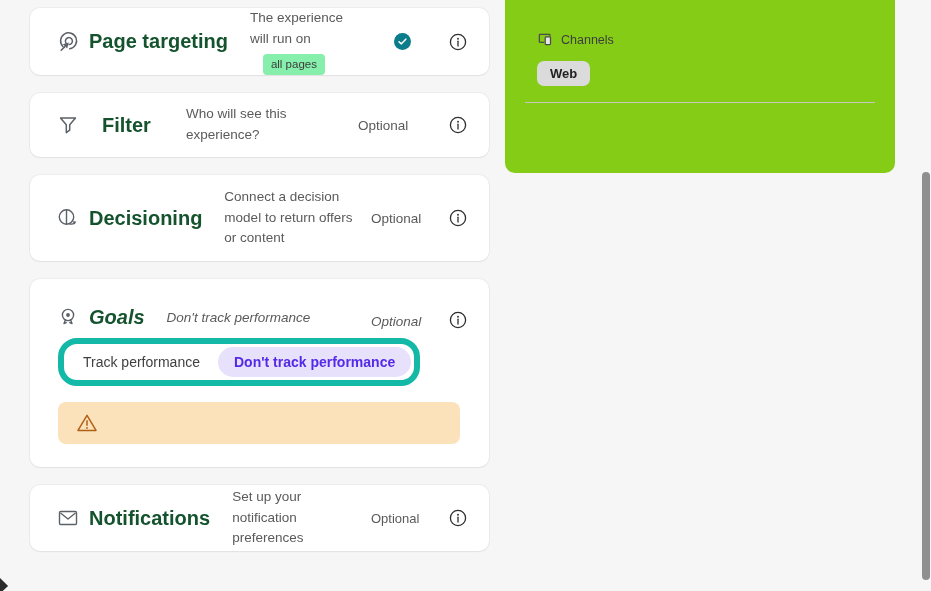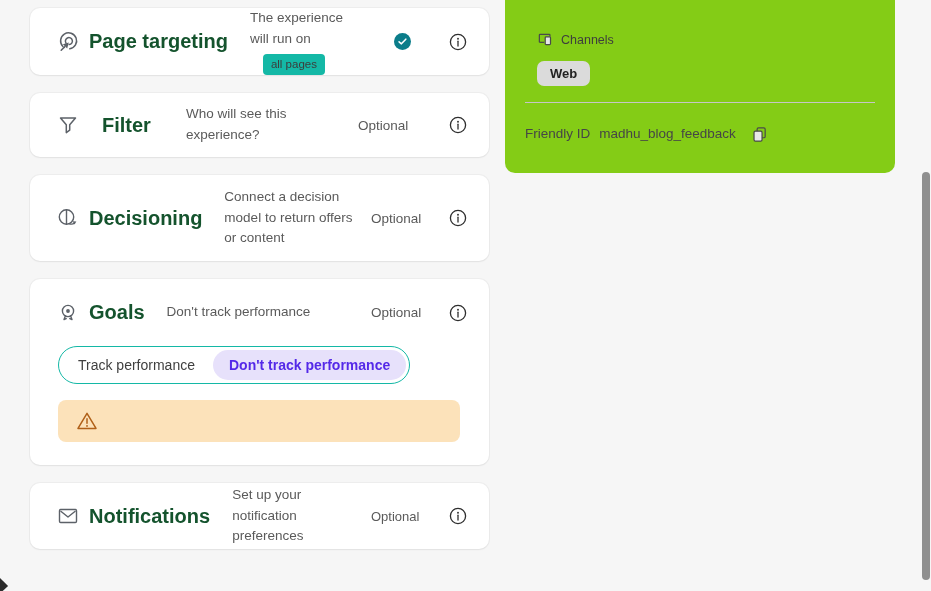--- a/index.html
+++ b/index.html
@@ -19,33 +19,33 @@
   }
   .card-row{display:flex;align-items:center;padding:0 22px 0 26px;box-sizing:border-box;}
   .icon-cell{width:24px;height:24px;margin-right:9px;flex:none;color:#5c6168;}
   .title{font-size:20px;font-weight:700;color:#14532d;margin-right:22px;white-space:nowrap;}
   .desc{flex:1;font-size:13.5px;color:#5a5a5a;line-height:1.55;padding-right:8px;}
   .desc .clamp{display:block;}
   .status{font-size:13.5px;color:#5a5a5a;width:62px;flex:none;margin-right:16px;}
   .status.badge-slot{display:flex;justify-content:center;}
   .info-cell{flex:none;width:18px;height:18px;color:#2e2e2e;cursor:pointer;}
   .value-chip{
-    display:inline-block;background:#14b8a6;border-radius:4px;
+    display:inline-block;background:#86efac;border-radius:4px;
     padding:2px 8px;font-size:11.5px;color:#3c3c3c;margin-top:4px;margin-left:13px;
   }
   .check-badge{
     width:17px;height:17px;border-radius:50%;background:#0b7d8a;
     display:flex;align-items:center;justify-content:center;
   }
   
   .goals-body{padding:17px 22px 23px 26px;box-sizing:border-box;}
-  .goals-header{display:flex;align-items:center;height:33px;margin-bottom:17px;}
+  .goals-header{display:flex;align-items:flex-end;height:33px;margin-bottom:9px;font-style:italic;}
   .toggle{
     display:inline-flex;align-items:center;margin-left:2px;
-    border:1px solid #14b8a6;border-radius:19px;background:#fff;padding:3px;gap:2px;
+    border:6px solid #14b8a6;border-radius:19px;background:#fff;padding:3px;gap:2px;
   }
   .seg{
     padding:7px 16px;border-radius:16px;font-size:14px;color:#3f3f3f;
     white-space:nowrap;cursor:pointer;
   }
   .seg.selected{background:#e7e1fb;color:#5429e8;font-weight:700;}
   .warning{
     margin-top:16px;margin-left:2px;width:402px;box-sizing:border-box;
     background:#fce2ba;border-radius:8px;padding:10px 16px 10px 18px;
     display:flex;align-items:center;gap:13px;
@@ -236,27 +236,17 @@
       <svg viewBox="0 0 18 18" fill="none" stroke="currentColor" stroke-width="1.3" stroke-linejoin="round">
         <path d="M2.5 12 V4.2 a0.7 0.7 0 0 1 0.7 -0.7 H13 a0.7 0.7 0 0 1 0.7 0.7 V5.5"></path>
         <path d="M2.5 12 H7.5"></path>
         <rect x="8.7" y="6.2" width="5.6" height="8.3" rx="0.9" fill="#e8e8e8"></rect>
       </svg>
     </span>
     <span>Channels</span>
   </div>
   <span class="web-chip">Web</span>
   <hr class="panel-divider">
-  <div class="friendly">
-    <span>Friendly ID</span>
-    <span>madhu_blog_feedback</span>
-    <span class="copy-icon">
-      <svg viewBox="0 0 18 18" fill="none" stroke="currentColor" stroke-width="1.3" stroke-linejoin="round">
-        <rect x="6.5" y="3" width="8.5" height="10.5" rx="1.4"></rect>
-        <rect x="3.2" y="6.5" width="8.5" height="10.5" rx="1.4" fill="#e8e8e8"></rect>
-      </svg>
-    </span>
-  </div>
 </div>
 
 <div class="scroll-thumb"></div>
 
 <div class="mouse-cursor"></div>
 
 </body></html>

